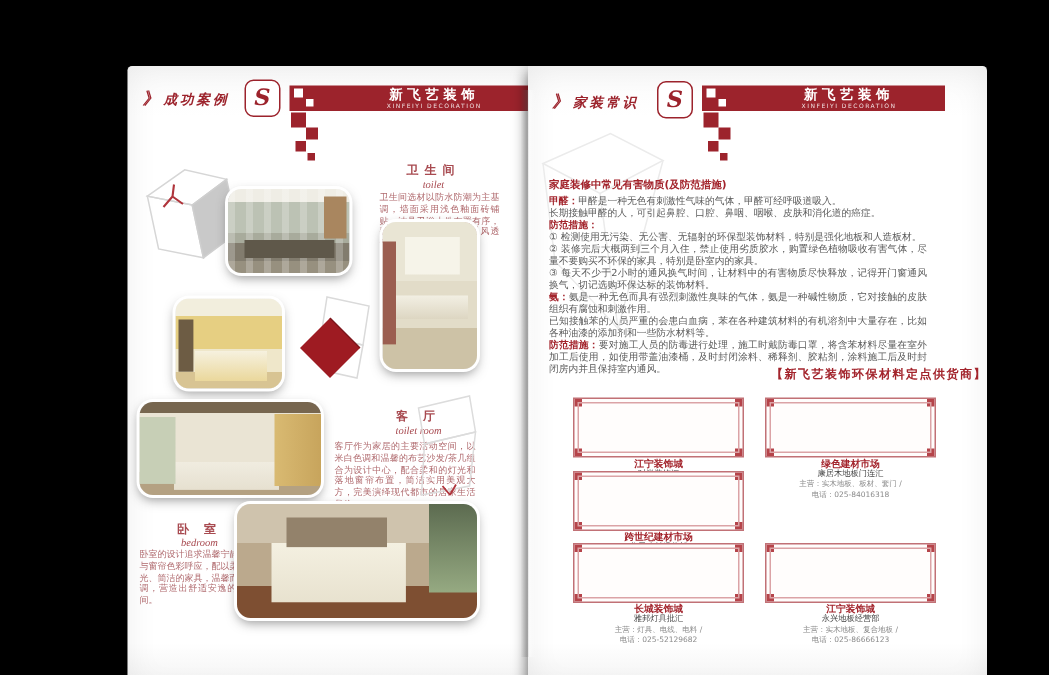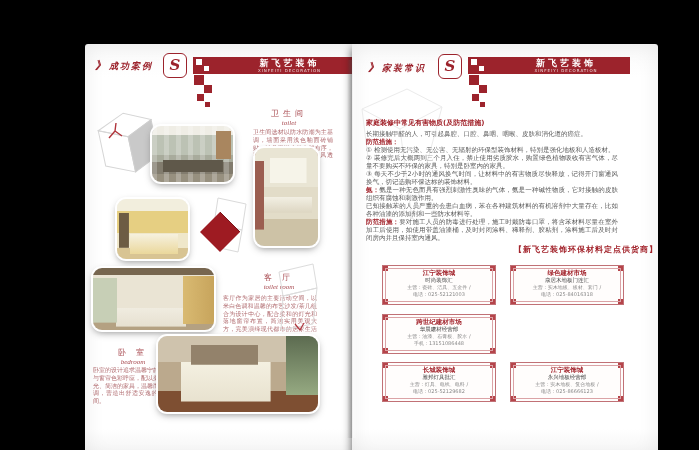--- a/index.html
+++ b/index.html
@@ -50,42 +50,42 @@
     linear-gradient(90deg,#d9ba72,#c7a45c) 100% 55%/26% 78% no-repeat,
     linear-gradient(180deg,#f0ece0,#e6e0d0) 46% 92%/58% 30% no-repeat,
     linear-gradient(180deg,#77664f 0 12%,#eae4d4 12% 75%,#b4a182 75%);}
   #photo-bed-big{left:73px;top:292px;width:160px;height:76px;background:
     linear-gradient(180deg,#5c6b50,#96aa82) 100% 0/20% 78% no-repeat,
     linear-gradient(#93826b,#93826b) 36% 16%/42% 26% no-repeat,
     linear-gradient(180deg,#f4f0e1,#e8e2cf) 32% 72%/56% 52% no-repeat,
     linear-gradient(180deg,#cfc3ad 0 34%,#bba98d 34% 72%,#7e4f32 72%);}
   
   .room-label{position:absolute;text-align:center;color:#a84a50;}
-  .room-label .cn{font-family:"Liberation Serif","DejaVu Serif",serif;font-weight:normal;
+  .room-label .cn{font-family:"Liberation Serif","DejaVu Serif",serif;font-weight:bold;
                   font-size:8px;letter-spacing:4px;display:block;}
   .room-label .en{font-family:"Liberation Serif","DejaVu Serif",serif;font-style:italic;
                   font-size:7px;display:block;}
   .room-desc{position:absolute;font-size:6px;line-height:1.3;color:#b06a6e;text-align:justify;
              transform-origin:0 0;}
   .cube{position:absolute;}
   
   .art-title{position:absolute;left:14px;top:74px;font-size:7px;font-weight:bold;color:#a3242c;}
   .article{position:absolute;left:14px;top:86px;width:252px;}
   .art-line{font-size:6.5px;line-height:8px;color:#5a5a5a;text-align:justify;}
   .art-line .lead{font-weight:bold;color:#a3242c;}
   .sup-heading{position:absolute;left:0;top:200px;width:100%;text-align:right;
                font-size:8px;font-weight:bold;color:#a3242c;letter-spacing:1px;}
   .supplier-box{position:absolute;width:114px;height:40px;background:#fffdfc;
       border:1px solid #c17176;box-sizing:border-box;text-align:center;padding-top:3px;
       background-image:linear-gradient(#b5444a,#b5444a),linear-gradient(#b5444a,#b5444a),
                        linear-gradient(#b5444a,#b5444a),linear-gradient(#b5444a,#b5444a);
       background-size:5px 5px;background-repeat:no-repeat;
       background-position:left top,right top,left bottom,right bottom;}
   .supplier-box::before{content:"";position:absolute;inset:2px;border:1px solid #dba3a6;pointer-events:none;}
-  .sup-market{font-size:6.5px;font-weight:bold;color:#a3242c;line-height:8px;}
+  .sup-market{font-size:6.5px;font-weight:bold;color:#a3242c;line-height:8px;margin-top:36px;}
   .sup-shop{font-size:5.5px;color:#444;line-height:7px;}
   .sup-line{font-size:5px;color:#8a8a8a;line-height:6.5px;}
 </style>
 </head>
 <body>
 
 <div class="canvas">
 
   <div class="page page-left">
     <div class="sec-title" style="left:10px;top:14px">
@@ -179,20 +179,21 @@
     <svg class="cube" style="left:0;top:35px" width="100" height="150" viewBox="0 0 100 150">
       <g fill="none" stroke="#ebebeb" stroke-width="1">
         <polygon points="10,30 55,10 90,28 48,50"></polygon>
         <polyline points="10,30 18,95 60,140 90,28"></polyline>
         <line x1="48" y1="50" x2="60" y2="140"></line>
       </g>
     </svg>
 
     <div class="art-title">家庭装修中常见有害物质(及防范措施)</div>
     <div class="article">
+      <div class="art-line"><span class="lead">甲醛：</span><span>甲醛是一种无色有刺激性气味的气体，甲醛可经呼吸道吸入。</span></div>
       <div class="art-line"><span class="lead"></span><span>长期接触甲醛的人，可引起鼻腔、口腔、鼻咽、咽喉、皮肤和消化道的癌症。</span></div>
       <div class="art-line"><span class="lead">防范措施：</span><span></span></div>
       <div class="art-line"><span class="lead"></span><span>① 检测使用无污染、无公害、无辐射的环保型装饰材料，特别是强化地板和人造板材。</span></div>
       <div class="art-line"><span class="lead"></span><span>② 装修完后大概两到三个月入住，禁止使用劣质胶水，购置绿色植物吸收有害气体，尽量不要购买不环保的家具，特别是卧室内的家具。</span></div>
       <div class="art-line"><span class="lead"></span><span>③ 每天不少于2小时的通风换气时间，让材料中的有害物质尽快释放，记得开门窗通风换气，切记选购环保达标的装饰材料。</span></div>
       <div class="art-line"><span class="lead">氨：</span><span>氨是一种无色而具有强烈刺激性臭味的气体，氨是一种碱性物质，它对接触的皮肤组织有腐蚀和刺激作用。</span></div>
       <div class="art-line"><span class="lead"></span><span>已知接触苯的人员严重的会患白血病，苯在各种建筑材料的有机溶剂中大量存在，比如各种油漆的添加剂和一些防水材料等。</span></div>
       <div class="art-line"><span class="lead">防范措施：</span><span>要对施工人员的防毒进行处理，施工时戴防毒口罩，将含苯材料尽量在室外加工后使用，如使用带盖油漆桶，及时封闭涂料、稀释剂、胶粘剂，涂料施工后及时封闭房内并且保持室内通风。</span></div>
     </div>
 

